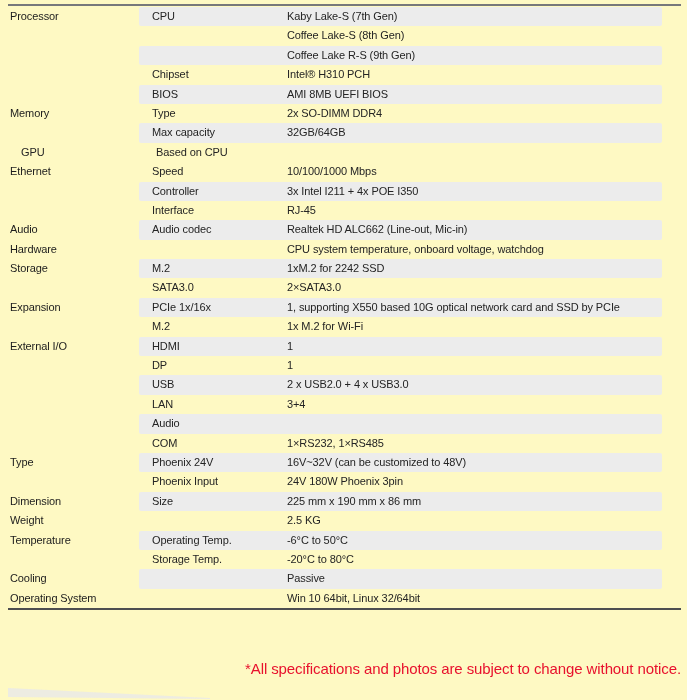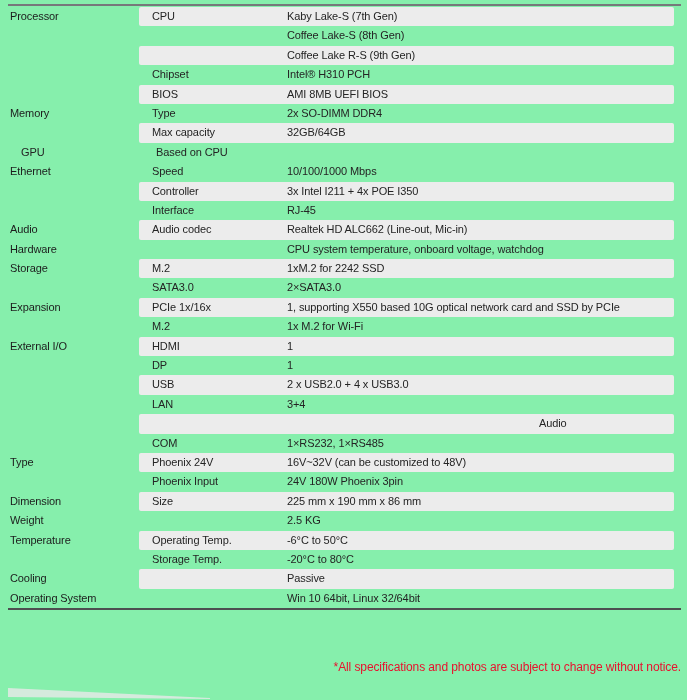--- a/index.html
+++ b/index.html
@@ -5,21 +5,21 @@
   html, body {
     margin: 0;
     padding: 0;
     background: #ffffff;
     font-family: "Liberation Sans", "DejaVu Sans", sans-serif;
   }
   .page {
     position: relative;
     width: 687px;
     height: 700px;
-    background: #86efac;
+    background: #fef9c3;
     overflow: hidden;
   }
   .spec-table {
     position: absolute;
     left: 8px;
     top: 4px;
     width: 673px;
     border-top: 2px solid #77787b;
     border-bottom: 2px solid #4d4e50;
   }
@@ -36,37 +36,36 @@
   .cat {
     width: 129px;
     flex: 0 0 129px;
     padding-left: 2px;
     color: #1c1c1c;
     overflow: hidden;
   }
   .area {
     flex: 1 1 auto;
     display: flex;
-    margin-right: 7px;
+    margin-right: 19px;
     border-radius: 2px;
-    justify-content: flex-end;
   }
   .row.striped .area { background: #ececec; }
   .sub {
     width: 135px;
     flex: 0 0 135px;
     padding-left: 13px;
     overflow: hidden;
   }
   .val { flex: 1 1 auto; overflow: hidden; }
   .footnote {
     position: absolute;
     right: 6px;
     top: 660px;
-    font-size: 12px;
+    font-size: 15px;
     letter-spacing: -0.1px;
     color: #e8112d;
   }
   .swoosh {
     position: absolute;
     left: 8px;
     top: 686px;
     width: 202px;
     height: 13px;
     background: #e9e9ea;

